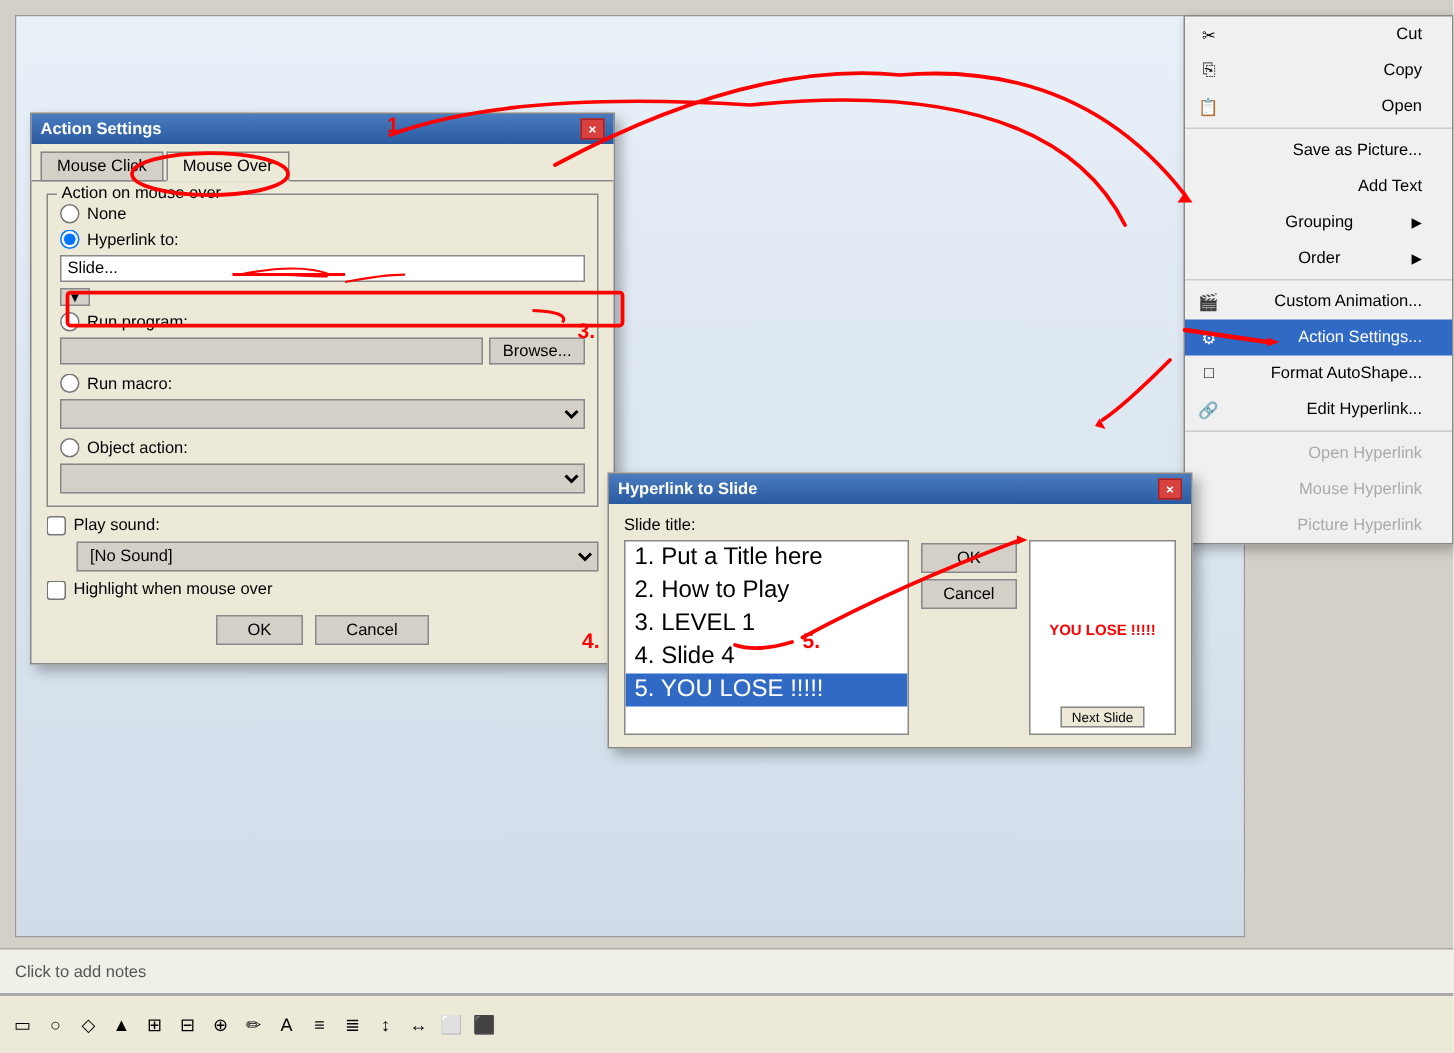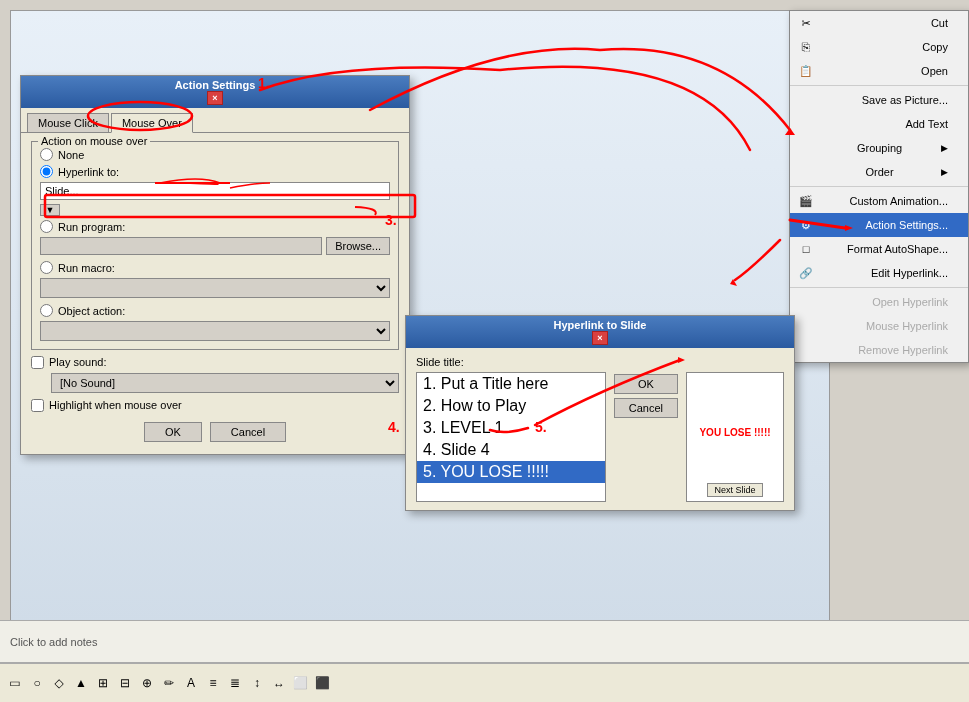--- a/index.html
+++ b/index.html
@@ -22,21 +22,21 @@
 
     .slide-inner {
       width: 100%; height: 100%;
       background: linear-gradient(180deg, #e8f0f8 0%, #d0dce8 100%);
       position: relative;
     }
 
     
     .notes-area {
       position: absolute;
-      bottom: 40px; left: 0; right: 0; height: 42px;
+      bottom: 40px; left: 0; right: 0; height: 30px;
       background: #f0efe8;
       border-top: 1px solid #aaa;
       display: flex; align-items: center;
       padding-left: 10px;
       color: #666;
       font-size: 11px;
     }
 
     
     .toolbar-bottom {
@@ -85,21 +85,21 @@
       background: #ece9d8;
       border: 1px solid #888;
       box-shadow: 4px 4px 8px rgba(0,0,0,0.3);
       z-index: 200;
     }
     .dialog-titlebar {
       background: linear-gradient(180deg, #4a7cbf 0%, #2a5aa0 100%);
       color: white;
       padding: 3px 6px;
       display: flex; align-items: center; justify-content: space-between;
-      font-size: 11px; font-weight: bold; flex-direction: column;
+      font-size: 11px; font-weight: bold;
     }
     .dialog-close-btn {
       width: 16px; height: 14px;
       background: #d94040;
       color: white; font-size: 9px;
       border: 1px solid #aa2020;
       display: flex; align-items: center; justify-content: center;
       cursor: pointer;
     }
     .dialog-tabs {
@@ -357,21 +357,21 @@
   <div class="context-menu-item disabled">
     <span class="context-menu-icon"></span>
     <span>Open Hyperlink</span>
   </div>
   <div class="context-menu-item disabled">
     <span class="context-menu-icon"></span>
     <span>Mouse Hyperlink</span>
   </div>
   <div class="context-menu-item disabled">
     <span class="context-menu-icon"></span>
-    <span>Remove Hyperlink</span>
+    <span>Picture Hyperlink</span>
   </div>
 </div>
 
 <div class="dialog-action">
   <div class="dialog-titlebar">
     <span>Action Settings</span>
     <div class="dialog-close-btn">×</div>
   </div>
   <div class="dialog-tabs">
     <div class="dialog-tab">Mouse Click</div>

